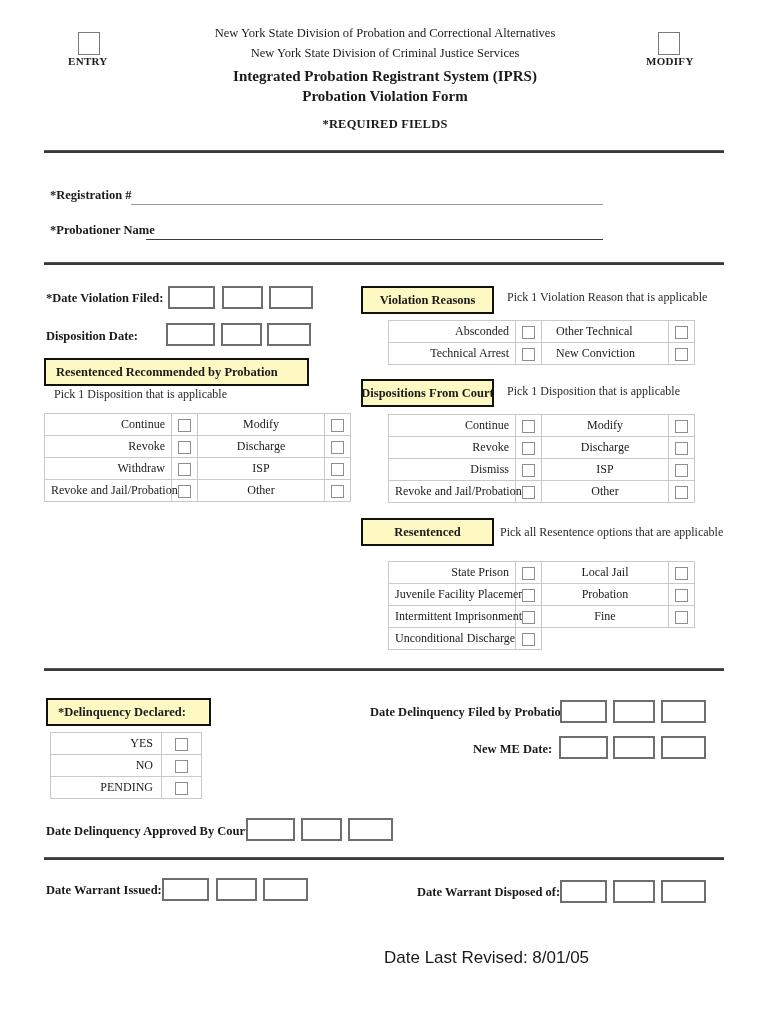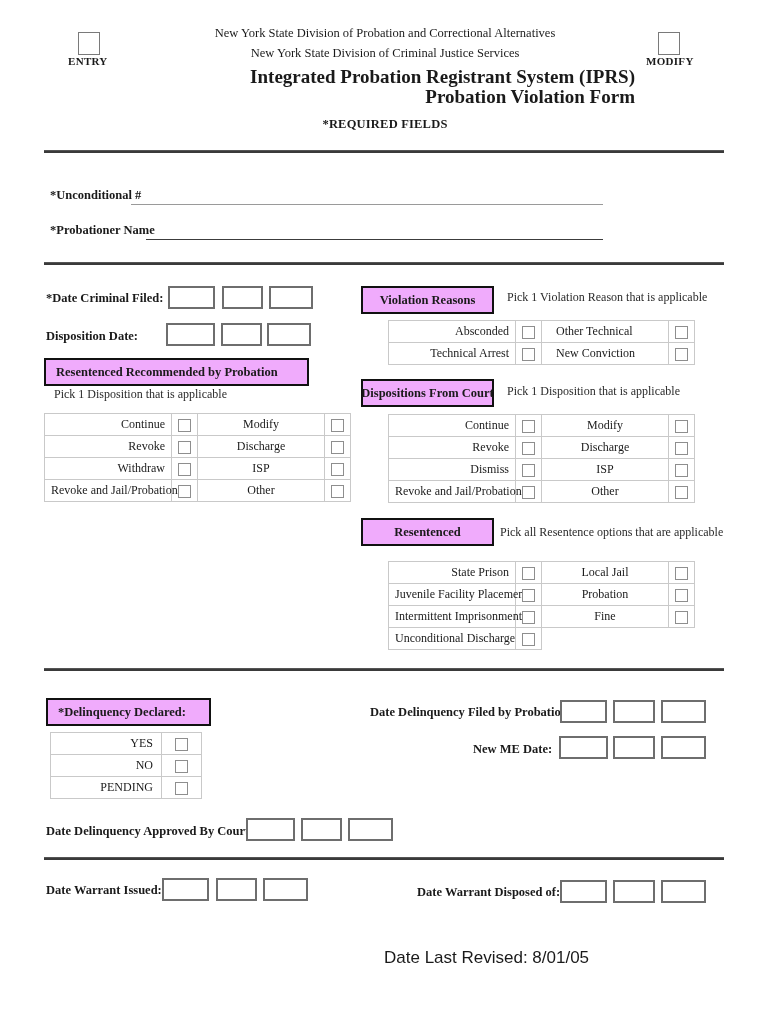--- a/index.html
+++ b/index.html
@@ -21,22 +21,22 @@
 
   
   .hdr-line {
     text-align: center;
     font-size: 12.5px;
     line-height: 16px;
     font-family: "Liberation Serif", serif;
     white-space: nowrap;
   }
   .title {
-    text-align: right;
-    font-size: 19px;
+    text-align: center;
+    font-size: 15px;
     font-weight: bold;
     line-height: 21px;
     white-space: nowrap;
   }
   .req {
     text-align: center;
     font-size: 12.5px;
     font-weight: bold;
     letter-spacing: .2px;
     white-space: nowrap;
@@ -73,21 +73,21 @@
   
   .datebox {
     border: 2px solid #6e6e6e;
     background: #fff;
     height: 23px;
   }
 
   
   .sec-box {
     border: 2px solid #111;
-    background: #f0abfc;
+    background: #fef9c3;
     height: 28px;
     display: flex;
     align-items: center;
     font-size: 12.5px;
     font-weight: bold;
     white-space: nowrap;
   }
   .sec-box.left-pad { padding-left: 10px; }
   .sec-box.centered { justify-content: center; }
 
@@ -161,29 +161,29 @@
   <div class="abs hdr-line" style="left:135px; top:25px; width:500px;">New York State Division of Probation and Correctional Alternatives</div>
   <div class="abs hdr-line" style="left:135px; top:45px; width:500px;">New York State Division of Criminal Justice Services</div>
 
   <div class="abs title" style="left:135px; top:66px; width:500px;">Integrated Probation Registrant System (IPRS)</div>
   <div class="abs title" style="left:135px; top:86px; width:500px;">Probation Violation Form</div>
 
   <div class="abs req" style="left:135px; top:117px; width:500px;">*REQUIRED FIELDS</div>
 
   <div class="abs divider" style="left:44px; top:150px; width:680px;"></div>
 
-  <div class="abs field-label" style="left:50px; top:188px;">*Unconditional #</div>
+  <div class="abs field-label" style="left:50px; top:188px;">*Registration #</div>
   <div class="abs fill-line" style="left:131px; top:204px; width:472px;"></div>
 
   <div class="abs field-label" style="left:50px; top:223px;">*Probationer Name</div>
   <div class="abs fill-line dark" style="left:146px; top:239px; width:457px;"></div>
 
   <div class="abs divider" style="left:44px; top:262px; width:680px;"></div>
 
-  <div class="abs field-label" style="left:46px; top:291px;">*Date Criminal Filed:</div>
+  <div class="abs field-label" style="left:46px; top:291px;">*Date Violation Filed:</div>
   <div class="abs datebox" style="left:168px; top:286px; width:47px;"></div>
   <div class="abs datebox" style="left:222px; top:286px; width:41px;"></div>
   <div class="abs datebox" style="left:269px; top:286px; width:44px;"></div>
 
   <div class="abs field-label" style="left:46px; top:329px;">Disposition Date:</div>
   <div class="abs datebox" style="left:166px; top:323px; width:49px;"></div>
   <div class="abs datebox" style="left:221px; top:323px; width:41px;"></div>
   <div class="abs datebox" style="left:267px; top:323px; width:44px;"></div>
 
   <div class="abs sec-box centered" style="left:361px; top:286px; width:133px;">

